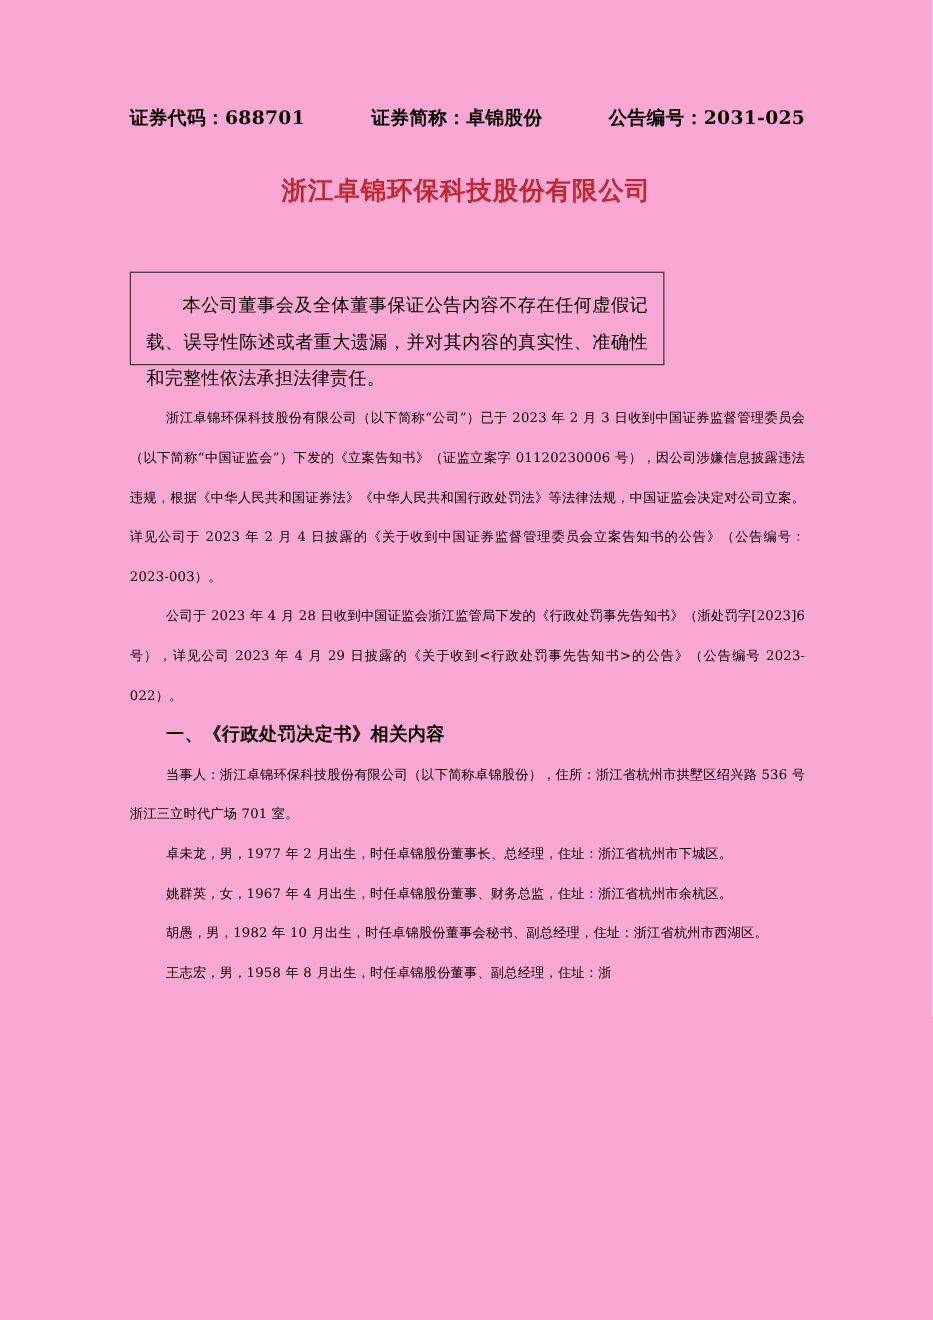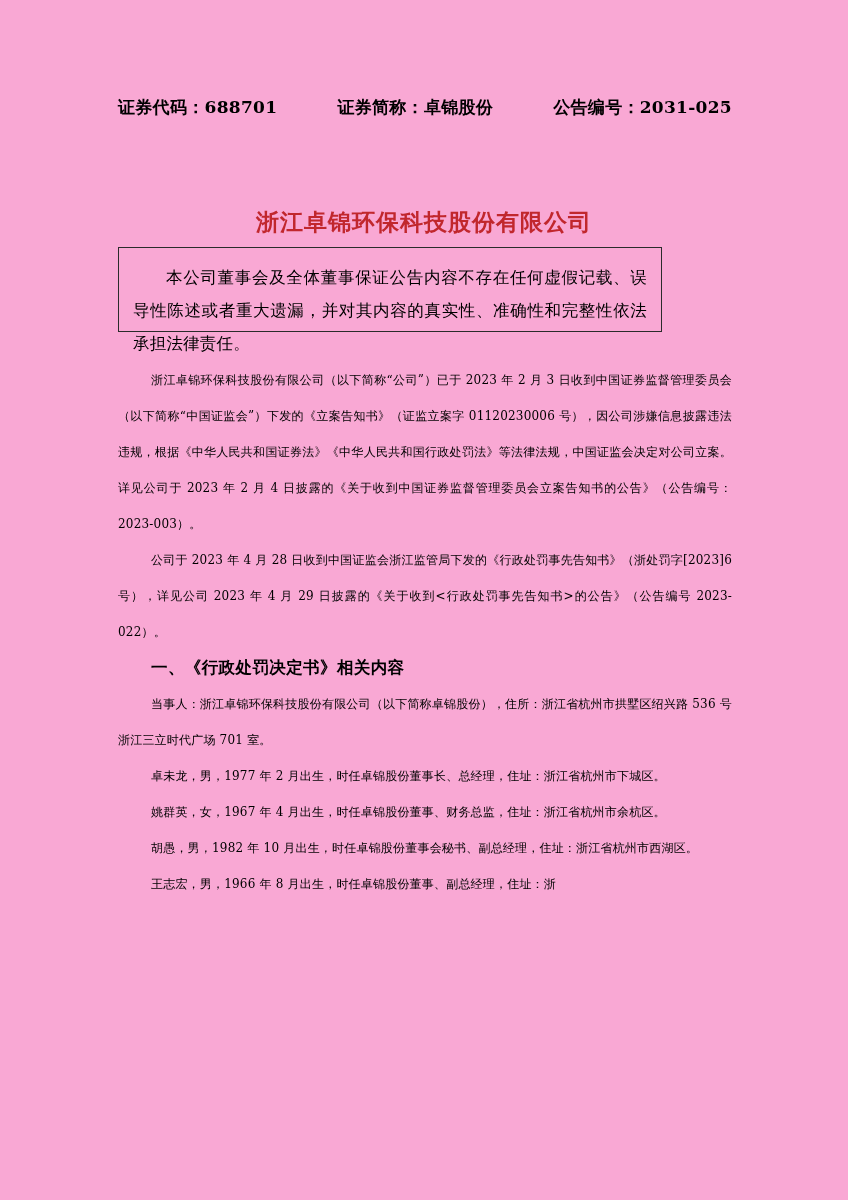--- a/index.html
+++ b/index.html
@@ -40,35 +40,34 @@
   }
 
   
   .title-block {
     position: absolute;
     left: 0;
     top: 152px;
     width: 848px;
     text-align: center;
     color: #c1272d;
-    margin-top: 48px;
   }
   .title-line {
     font-size: 23px;
     font-weight: bold;
     line-height: 44px;
     letter-spacing: 1px;
   }
 
   
   .notice-box {
     position: absolute;
     left: 118px;
     top: 247px;
-    width: 544px;
+    width: 486px;
     height: 85px;
     border: 1.5px solid #2b2b2b;
     box-sizing: border-box;
     padding: 13px 14px 0 14px;
   }
   .notice-text {
     font-size: 16.5px;
     line-height: 33px;
     text-indent: 33px;
     text-align: justify;
@@ -126,16 +125,16 @@
   <div class="body-area">
     <p class="para">浙江卓锦环保科技股份有限公司（以下简称“公司”）已于 2023 年 2 月 3 日收到中国证券监督管理委员会（以下简称“中国证监会”）下发的《立案告知书》（证监立案字 01120230006 号），因公司涉嫌信息披露违法违规，根据《中华人民共和国证券法》《中华人民共和国行政处罚法》等法律法规，中国证监会决定对公司立案。详见公司于 2023 年 2 月 4 日披露的《关于收到中国证券监督管理委员会立案告知书的公告》（公告编号：2023-003）。</p>
     <p class="para">公司于 2023 年 4 月 28 日收到中国证监会浙江监管局下发的《行政处罚事先告知书》（浙处罚字[2023]6 号），详见公司 2023 年 4 月 29 日披露的《关于收到&lt;行政处罚事先告知书&gt;的公告》（公告编号 2023-022）。</p>
 
     <p class="section-heading gap-before">一、《行政处罚决定书》相关内容</p>
 
     <p class="para">当事人：浙江卓锦环保科技股份有限公司（以下简称卓锦股份），住所：浙江省杭州市拱墅区绍兴路 536 号浙江三立时代广场 701 室。</p>
     <p class="para">卓未龙，男，1977 年 2 月出生，时任卓锦股份董事长、总经理，住址：浙江省杭州市下城区。</p>
     <p class="para">姚群英，女，1967 年 4 月出生，时任卓锦股份董事、财务总监，住址：浙江省杭州市余杭区。</p>
     <p class="para">胡愚，男，1982 年 10 月出生，时任卓锦股份董事会秘书、副总经理，住址：浙江省杭州市西湖区。</p>
-    <p class="para">王志宏，男，1966 年 8 月出生，时任卓锦股份董事、副总经理，住址：浙</p>
+    <p class="para">王志宏，男，1958 年 8 月出生，时任卓锦股份董事、副总经理，住址：浙</p>
   </div>
 
 </div>
 
 </body></html>

